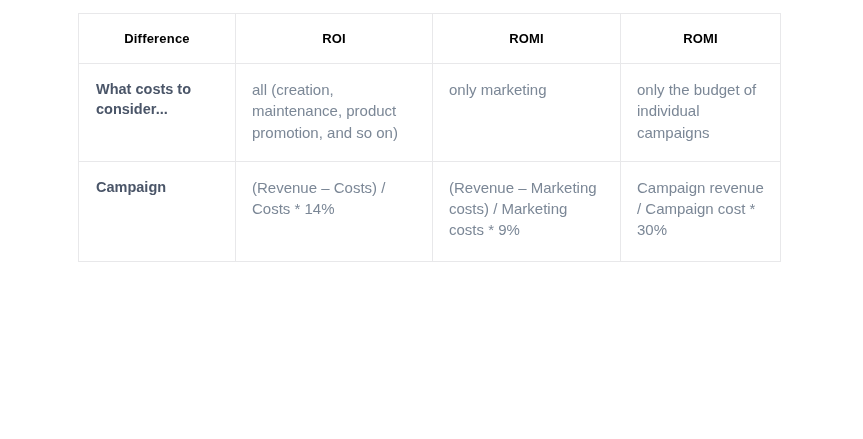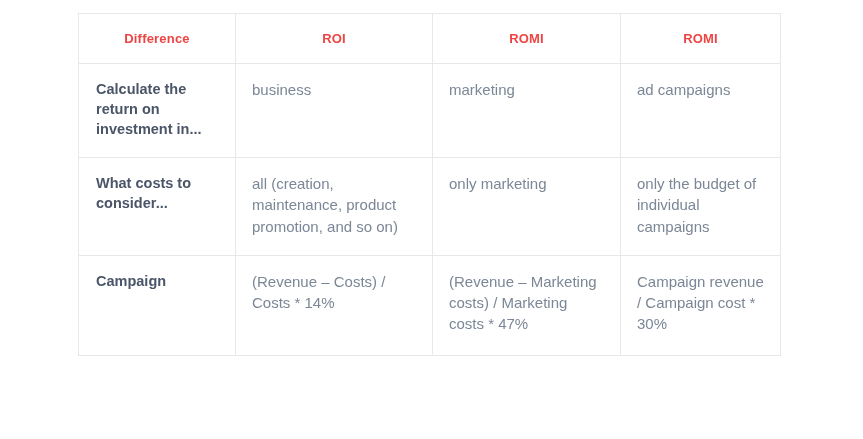--- a/index.html
+++ b/index.html
@@ -45,21 +45,21 @@
   }
 
   
   .comparison-table thead th {
     height: 49px;
     text-align: center;
     vertical-align: middle;
     font-size: 13px;
     font-weight: 600;
     letter-spacing: 0.2px;
-    color: #ef4444;
+    color: #000000;
     padding: 0 8px;
   }
 
   
   .comparison-table tbody td {
     padding: 15px 16px 18px 16px;
     font-size: 15px;
     line-height: 1.42;
     color: #7b8796;
     font-weight: 400;
@@ -101,34 +101,20 @@
       <tr>
         <th>Difference</th>
         <th>ROI</th>
         <th>ROMI</th>
         <th>ROMI</th>
       </tr>
     </thead>
 
     <tbody>
 
-      <tr class="row-1">
-        <td class="row-label">
-          <span class="cell-text">Calculate the return on investment in...</span>
-        </td>
-        <td>
-          <span class="cell-text">business</span>
-        </td>
-        <td>
-          <span class="cell-text">marketing</span>
-        </td>
-        <td>
-          <span class="cell-text">ad campaigns</span>
-        </td>
-      </tr>
 
 
       <tr class="row-3">
         <td class="row-label">
           <span class="cell-text">What costs to consider...</span>
         </td>
         <td>
           <span class="cell-text">all (creation, maintenance, product promotion, and so on)</span>
         </td>
         <td>
@@ -140,21 +126,21 @@
       </tr>
 
       <tr class="row-4">
         <td class="row-label">
           <span class="cell-text">Campaign</span>
         </td>
         <td>
           <span class="cell-text">(Revenue – Costs) / Costs * 14%</span>
         </td>
         <td>
-          <span class="cell-text">(Revenue – Marketing costs) / Marketing costs * 47%</span>
+          <span class="cell-text">(Revenue – Marketing costs) / Marketing costs * 9%</span>
         </td>
         <td>
           <span class="cell-text">Campaign revenue / Campaign cost * 30%</span>
         </td>
       </tr>
 
     </tbody>
   </table>
 
 </div>

